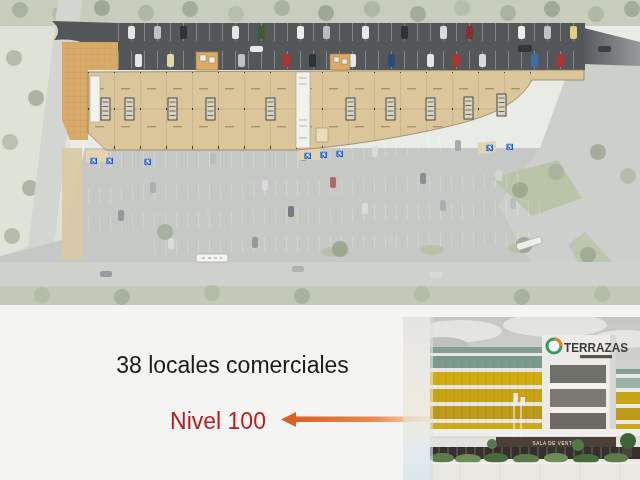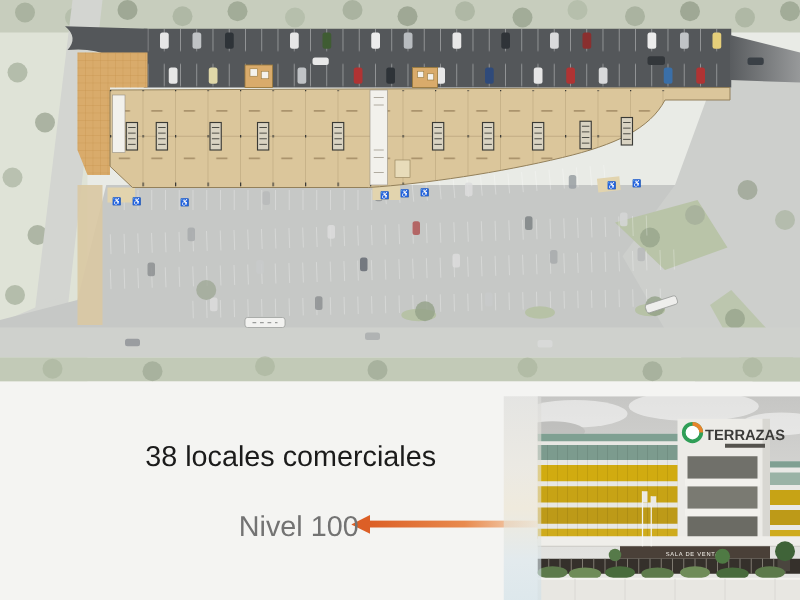--- a/index.html
+++ b/index.html
@@ -1,22 +1,22 @@
 <!DOCTYPE html>
 <html><head>
 <meta charset="utf-8">
 <style>
   html,body{margin:0;padding:0}
   body{width:640px;height:480px;position:relative;background:#f4f4f2;
        font-family:"Liberation Sans",sans-serif;overflow:hidden}
   .plan{position:absolute;left:0;top:0}
   .caption1{position:absolute;left:115px;top:352px;width:235px;text-align:center;
             font-size:23px;color:#1b1b1b;z-index:3}
-  .caption2{position:absolute;left:159px;top:408px;width:160px;text-align:center;
-            font-size:23px;color:#737373;z-index:3}
+  .caption2{position:absolute;left:138px;top:408px;width:160px;text-align:center;
+            font-size:23px;color:#b91c1c;z-index:3}
   .arrow{position:absolute;left:281px;top:411px;z-index:1}
   .fade-strip{position:absolute;left:403px;top:317px;width:30px;height:163px;z-index:2;
         background:linear-gradient(180deg,#dbdbd9 0%,#e6e3da 35%,#ece4d0 55%,#d8e4ea 80%,#cfe0e8 100%);
         opacity:.62}
   .photo{position:absolute;left:430px;top:317px;z-index:1}
 </style>
 </head>
 <body>
 
 <div style="width:640px;height:480px;position:relative">

